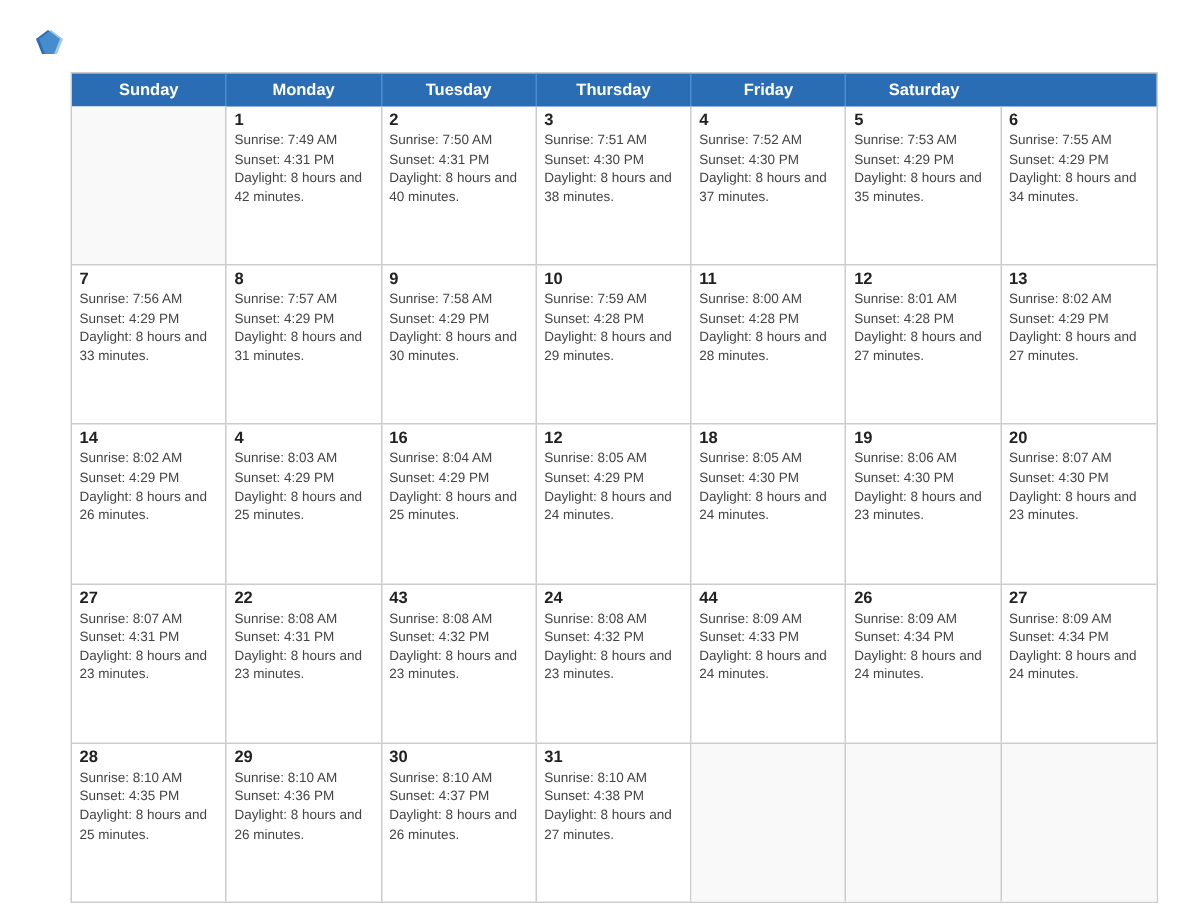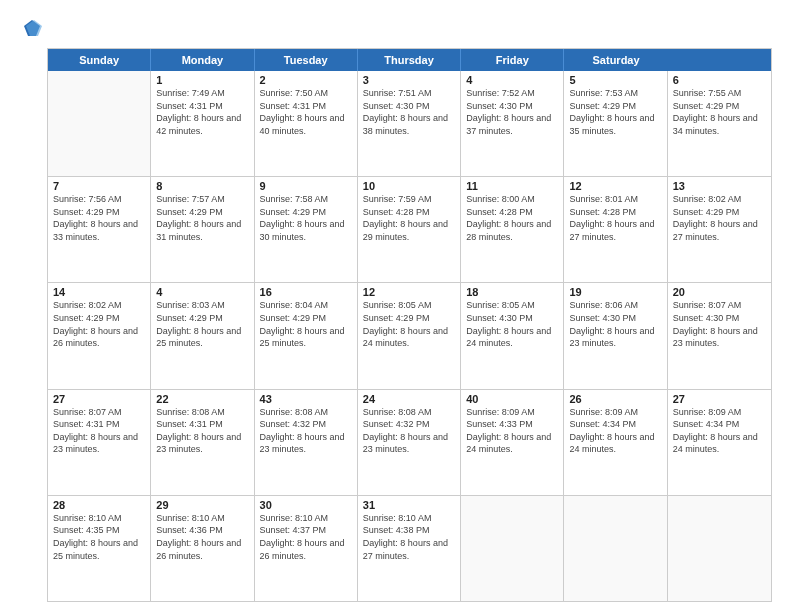--- a/index.html
+++ b/index.html
@@ -253,21 +253,21 @@
           </div>
           <div class="cal-cell">
             <div class="day-number">43</div>
             <div class="day-info">Sunrise: 8:08 AM<br>Sunset: 4:32 PM<br>Daylight: 8 hours and 23 minutes.</div>
           </div>
           <div class="cal-cell">
             <div class="day-number">24</div>
             <div class="day-info">Sunrise: 8:08 AM<br>Sunset: 4:32 PM<br>Daylight: 8 hours and 23 minutes.</div>
           </div>
           <div class="cal-cell">
-            <div class="day-number">40</div>
+            <div class="day-number">44</div>
             <div class="day-info">Sunrise: 8:09 AM<br>Sunset: 4:33 PM<br>Daylight: 8 hours and 24 minutes.</div>
           </div>
           <div class="cal-cell">
             <div class="day-number">26</div>
             <div class="day-info">Sunrise: 8:09 AM<br>Sunset: 4:34 PM<br>Daylight: 8 hours and 24 minutes.</div>
           </div>
           <div class="cal-cell">
             <div class="day-number">27</div>
             <div class="day-info">Sunrise: 8:09 AM<br>Sunset: 4:34 PM<br>Daylight: 8 hours and 24 minutes.</div>
           </div>

